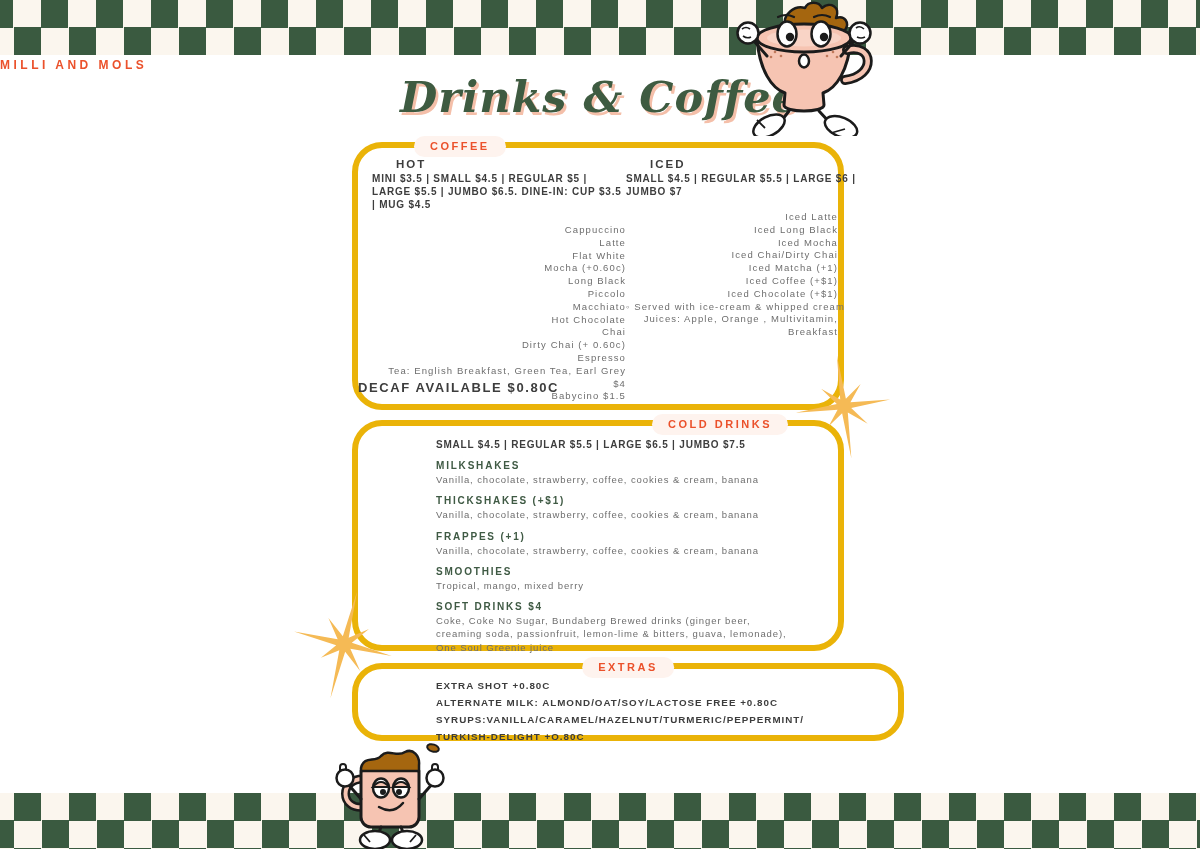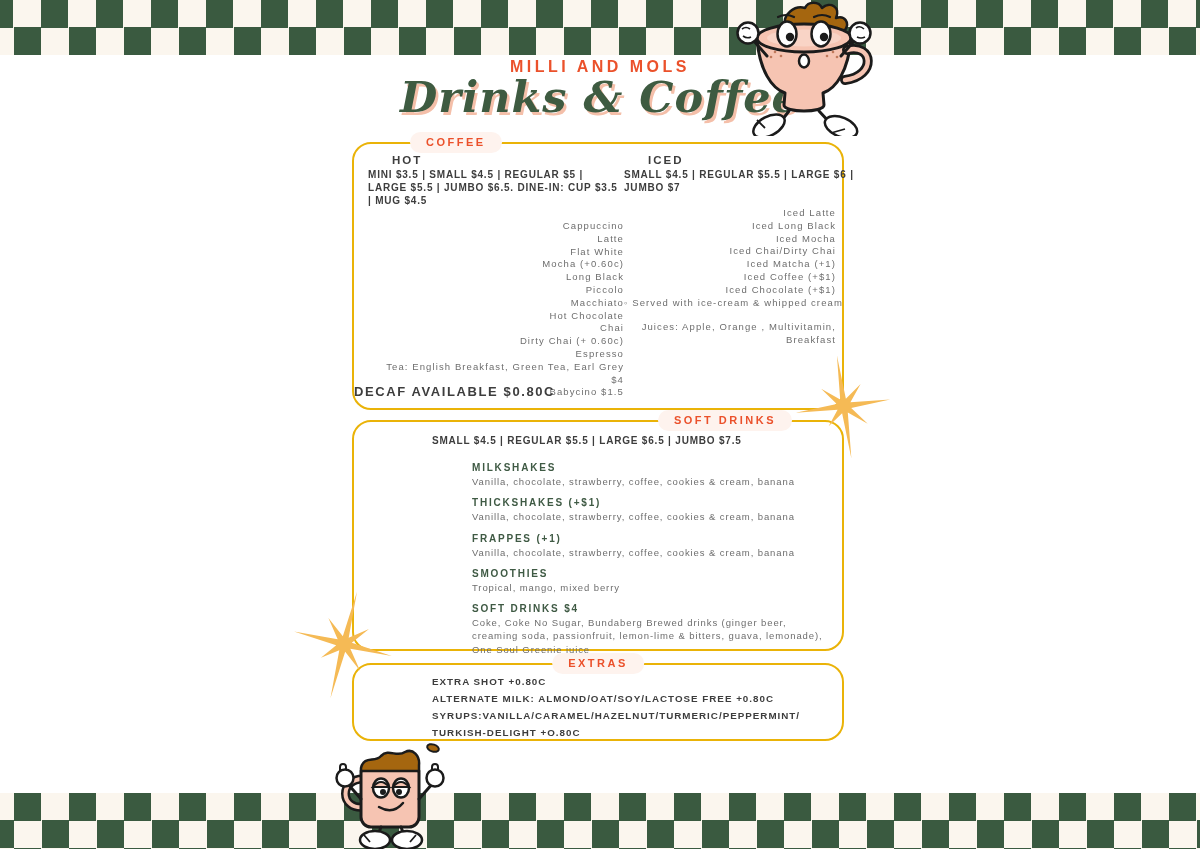--- a/index.html
+++ b/index.html
@@ -7,45 +7,45 @@
         font-family:"Liberation Sans","DejaVu Sans",sans-serif;}
 
   
   .checker{position:absolute;left:0;width:1200px;
     background-image:repeating-conic-gradient(#FBF6EE 0% 25%, #3A5A40 0% 50%);
     background-size:55px 55px;}
   .checker.top{top:0;height:55px;background-position:-14px 0;}
   .checker.bottom{top:793px;height:56px;background-position:-41px 0;}
 
   
-  .brand{position:absolute;top:58px;left:0;width:1200px;text-align:center;
-    font-weight:bold;font-size:16px;letter-spacing:3.5px;color:#EB512B;}
+  .brand{position:absolute;top:58px;left:0;width:1200px;text-align:left;
+    font-weight:bold;font-size:12px;letter-spacing:3.5px;color:#EB512B;}
   .title{position:absolute;top:72px;left:0;width:1200px;text-align:center;
     font-family:"DejaVu Serif","Liberation Serif",serif;font-style:italic;font-weight:bold;
     font-size:43px;color:#3E5B41;text-shadow:2.5px 2.5px 0 #F4BFA9;letter-spacing:1px;}
 
   
-  .menu-box{position:absolute;border:2px solid #eab308;border-radius:19px;background:#ffffff;box-sizing:border-box;}
+  .menu-box{position:absolute;border:6px solid #eab308;border-radius:30px;background:#ffffff;box-sizing:border-box;}
   .box-label{position:absolute;top:-12px;font-weight:bold;font-size:11px;line-height:11px;
     color:#EB512B;letter-spacing:2.5px;background:#FEF3EE;padding:5px 16px;border-radius:13px;white-space:nowrap;}
 
   .coffee-cols{display:flex;padding:9px 0 0 14px;}
   .hot-col{width:256px;}
   .iced-col{width:212px;}
   .col-heading{font-weight:bold;font-size:11.5px;letter-spacing:2px;color:#3D3D3D;line-height:15px;padding-left:24px;}
   .price{font-weight:bold;font-size:10px;letter-spacing:0.8px;color:#3D3D3D;line-height:13px;white-space:nowrap;}
   .item{font-size:9.5px;letter-spacing:1.1px;color:#6E6E6E;line-height:12.8px;white-space:nowrap;text-align:right;}
   .items-block{margin-top:13px;}
-  .juices-block{margin-top:12px;}
+  .juices-block{}
   .decaf{position:absolute;bottom:9px;left:0;width:100%;text-align:left;
     font-weight:bold;font-size:13px;letter-spacing:1.6px;color:#3D3D3D;}
 
   .cold-content{padding:12px 0 0 78px;}
-  .cold-price{margin-bottom:14px;}
-  .group{margin-bottom:8px;margin-left:40px;}
+  .cold-price{margin-bottom:8px;}
+  .group{margin-bottom:8px;}
   .group-heading{font-weight:bold;font-size:10px;letter-spacing:1.8px;color:#3F5A44;line-height:13px;margin-bottom:1px;}
   .group-desc{font-size:9.5px;letter-spacing:0.9px;color:#6E6E6E;line-height:13.3px;max-width:358px;}
 
   .extras-content{padding:8px 0 0 78px;}
   .extras-line{font-weight:bold;font-size:9.8px;letter-spacing:1px;color:#3D3D3D;line-height:17px;white-space:nowrap;}
 
   .sparkle{position:absolute;}
   .mascot{position:absolute;}
 </style>
 </head>
@@ -101,21 +101,21 @@
         <div class="juices-block">
           <div class="item">Juices: Apple, Orange , Multivitamin,</div>
           <div class="item">Breakfast</div>
         </div>
       </div>
     </div>
     <div class="decaf">DECAF AVAILABLE $0.80C</div>
   </div>
 
   <div class="menu-box" style="left:352px;top:420px;width:492px;height:231px;">
-    <div class="box-label" style="right:50px;">SOFT DRINKS</div>
+    <div class="box-label" style="right:50px;">COLD DRINKS</div>
     <div class="cold-content">
       <div class="price cold-price">SMALL $4.5 | REGULAR $5.5 | LARGE $6.5 | JUMBO $7.5</div>
       <div class="group">
         <div class="group-heading">MILKSHAKES</div>
         <div class="group-desc">Vanilla, chocolate, strawberry, coffee, cookies &amp; cream, banana</div>
       </div>
       <div class="group">
         <div class="group-heading">THICKSHAKES (+$1)</div>
         <div class="group-desc">Vanilla, chocolate, strawberry, coffee, cookies &amp; cream, banana</div>
       </div>
@@ -127,21 +127,21 @@
         <div class="group-heading">SMOOTHIES</div>
         <div class="group-desc">Tropical, mango, mixed berry</div>
       </div>
       <div class="group">
         <div class="group-heading">SOFT DRINKS $4</div>
         <div class="group-desc">Coke, Coke No Sugar, Bundaberg Brewed drinks (ginger beer, creaming soda, passionfruit, lemon-lime &amp; bitters, guava, lemonade), One Soul Greenie juice</div>
       </div>
     </div>
   </div>
 
-  <div class="menu-box" style="left:352px;top:663px;width:492px;height:78px;">
+  <div class="menu-box" style="left:352px;top:663px;width:552px;height:78px;">
     <div class="box-label" style="left:50%;transform:translateX(-50%);">EXTRAS</div>
     <div class="extras-content">
       <div class="extras-line">EXTRA SHOT +0.80C</div>
       <div class="extras-line">ALTERNATE MILK: ALMOND/OAT/SOY/LACTOSE FREE +0.80C</div>
       <div class="extras-line">SYRUPS:VANILLA/CARAMEL/HAZELNUT/TURMERIC/PEPPERMINT/</div>
       <div class="extras-line">TURKISH-DELIGHT +O.80C</div>
     </div>
   </div>
 
   <svg class="sparkle" style="left:791px;top:353px;" width="106" height="106" viewBox="0 0 100 100">

